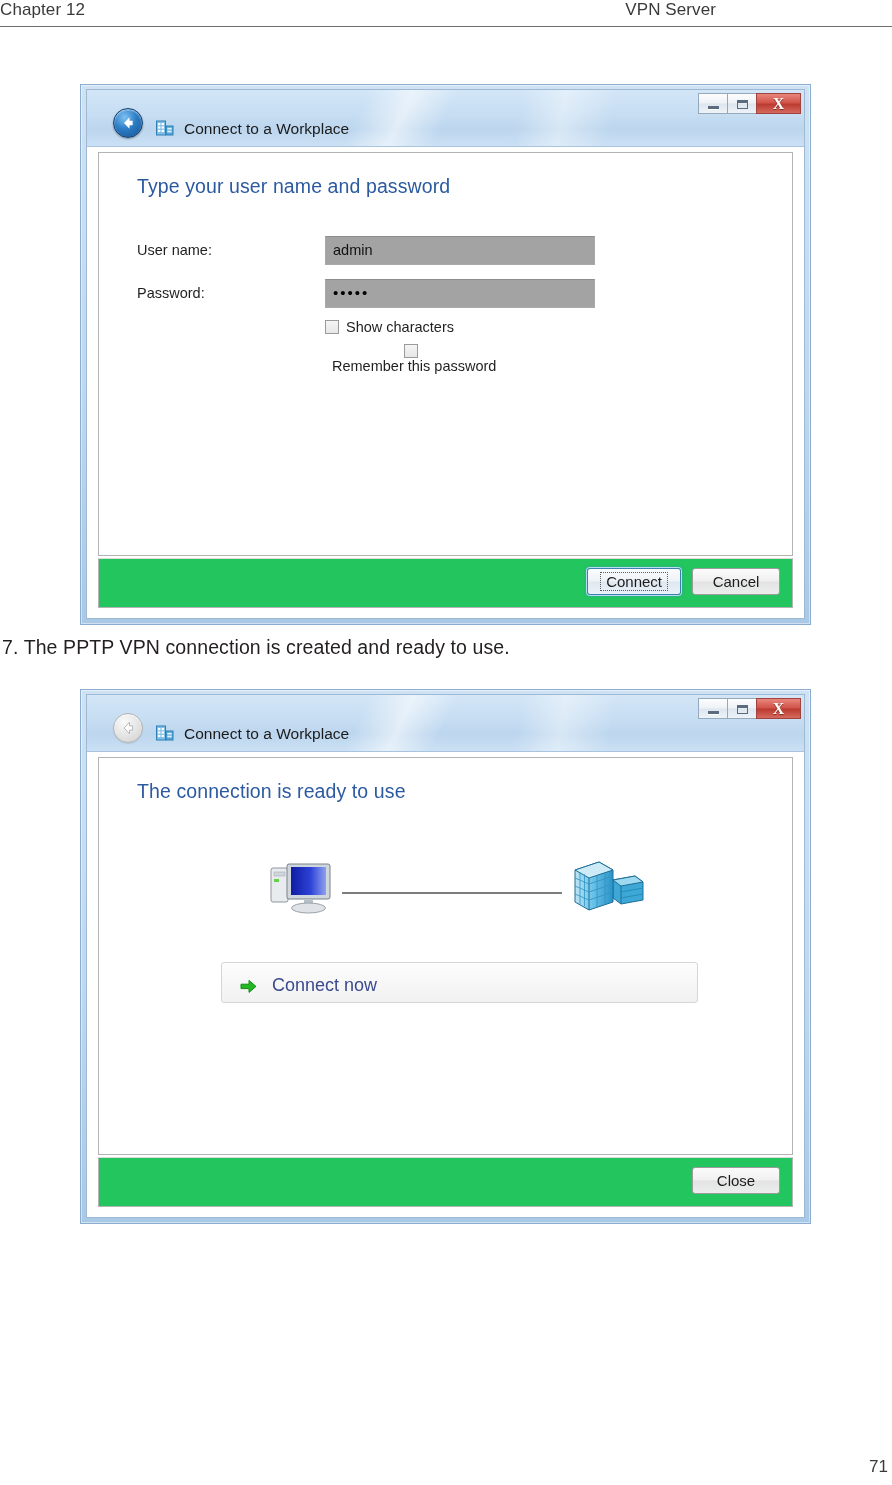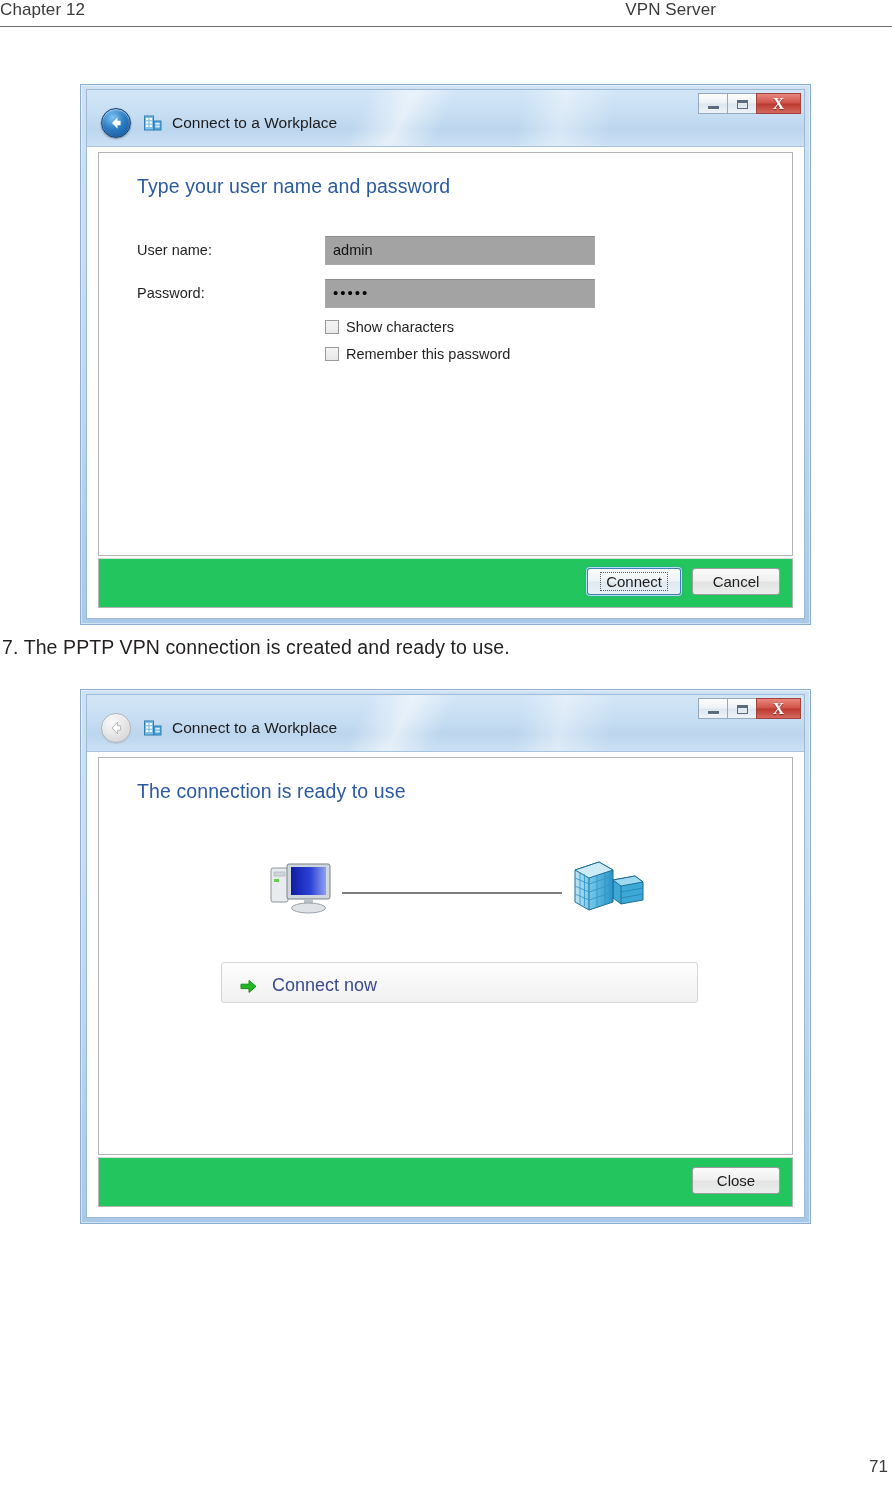--- a/index.html
+++ b/index.html
@@ -70,24 +70,24 @@
     position: relative;
     height: 56px;
     background:
       linear-gradient(115deg, rgba(255,255,255,.00) 38%, rgba(255,255,255,.55) 44%, rgba(255,255,255,.00) 50%),
       linear-gradient(100deg, rgba(255,255,255,.00) 60%, rgba(255,255,255,.40) 66%, rgba(255,255,255,.00) 73%),
       linear-gradient(180deg,#d3e6f7 0%,#c6ddf2 45%,#bcd6ee 70%,#cbe0f4 100%);
     border-bottom: 1px solid #a8c4de;
   }
   .titlebar-row {
     position: absolute;
-    left: 14px;
+    left: 26px;
     bottom: 8px;
     display: flex;
-    align-items: center;
+    align-items: flex-end;
   }
   .back-btn {
     width: 28px; height: 28px;
     border-radius: 50%;
     position: relative;
     flex: 0 0 auto;
     background: radial-gradient(circle at 38% 30%, #7ec2f2 0%, #2b7cc4 45%, #15508f 100%);
     border: 1px solid #15406f;
     box-shadow: 0 1px 2px rgba(0,0,0,.35), inset 0 1px 2px rgba(255,255,255,.7);
   }
@@ -405,21 +405,21 @@
         <div class="form-label">Password:</div>
         <div class="tbox">
           <span class="dots">•••••</span>
         </div>
       </div>
 
       <div class="cbrow" style="top:164px;">
         <span class="cbox"></span>
         <span class="cblabel">Show characters</span>
       </div>
-      <div class="cbrow" style="top:191px;">
+      <div class="cbrow" style="top:191px;flex-direction:column;">
         <span class="cbox"></span>
         <span class="cblabel">Remember this password</span>
       </div>
 
     </div>
 
     <div class="footer">
       <div class="footer-btns">
         <div class="btn default">
           <span class="lbl">Connect</span>

